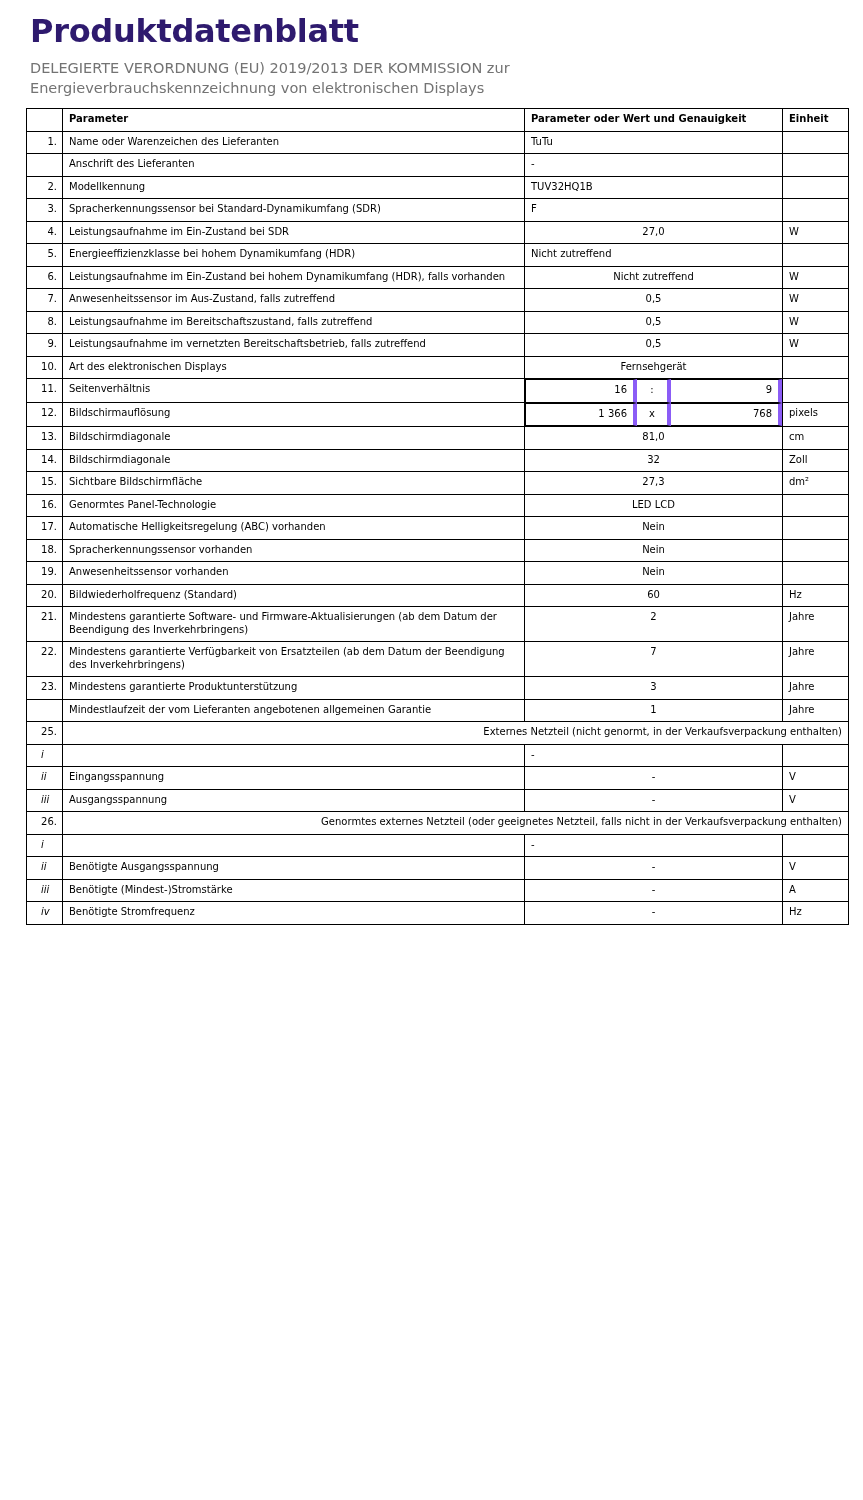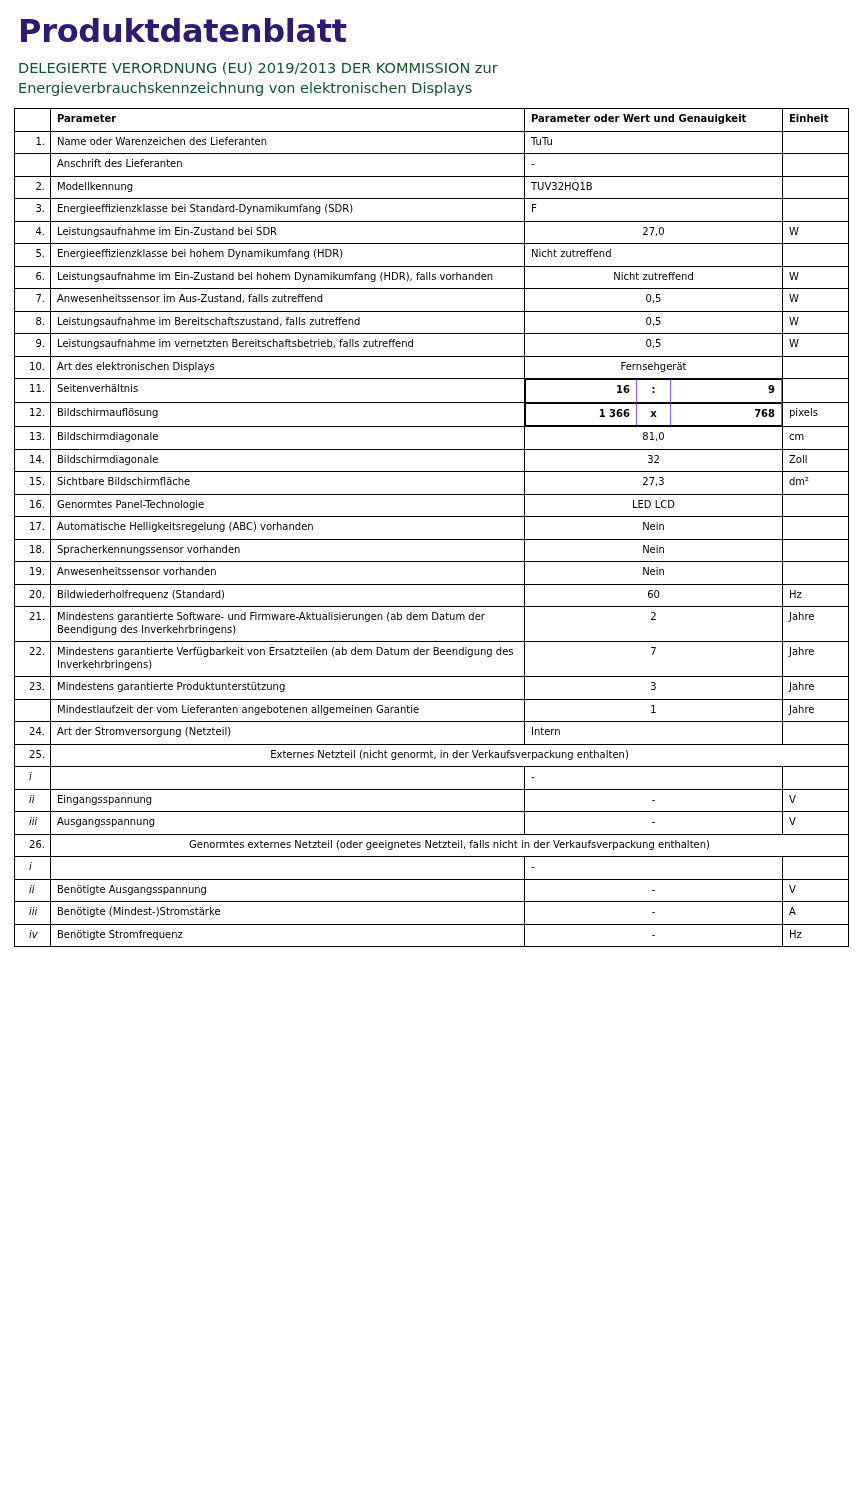--- a/index.html
+++ b/index.html
@@ -9,35 +9,35 @@
   }
   body {
     width: 863px;
     min-height: 1500px;
     font-family: "DejaVu Sans", "Liberation Sans", sans-serif;
     color: #000000;
   }
   .page {
     width: 863px;
     box-sizing: border-box;
-    padding: 10px 14px 8px 14px;
+    padding: 10px 14px 8px 26px;
   }
   .doc-title {
     font-size: 32px;
     font-weight: bold;
     color: #2e1a6e;
     letter-spacing: -0.3px;
     margin: 4px 0 10px 4px;
     line-height: 1.1;
   }
   .intro {
     font-size: 14.5px;
     line-height: 1.35;
     margin: 0 0 10px 4px;
-    color: #14532d;
+    color: #737373;
   }
   table.spec {
     width: 100%;
     border-collapse: collapse;
     table-layout: fixed;
     font-size: 10px;
   }
   table.spec td {
     border: 1px solid #000;
     padding: 4px 6px 5px 6px;
@@ -60,34 +60,33 @@
   .sub-label { padding-left: 6px !important; }
   .ratio-cell {
     padding: 0 !important;
     border: none !important;
   }
   .ratio-wrap {
     display: flex;
     width: 100%;
   }
   .ratio-wrap > div {
-    border-right: 1px solid #8b5cf6;
+    border-right: 4px solid #8b5cf6;
     border-bottom: 1px solid #000;
     border-top: 1px solid #000;
     padding: 4px 6px 5px 6px;
     box-sizing: border-box;
-    font-weight: bold;
   }
   .ratio-wrap > div:first-child {
     border-left: 1px solid #000;
   }
   .r-a { flex: 1 1 0; text-align: right; }
   .r-sep { width: 34px; text-align: center; }
   .r-b { flex: 1 1 0; text-align: right; }
-  .wide-span { text-align: center; }
+  .wide-span { text-align: right; }
 </style>
 </head>
 <body>
 
 <div class="page">
 
   <h1 class="doc-title">Produktdatenblatt</h1>
 
   <div class="intro">
     <div>DELEGIERTE VERORDNUNG (EU) 2019/2013 DER KOMMISSION zur</div>
@@ -121,21 +120,21 @@
           <td></td>
         </tr>
         <tr>
           <td class="c-num">2.</td>
           <td>Modellkennung</td>
           <td class="val-left">TUV32HQ1B</td>
           <td></td>
         </tr>
         <tr>
           <td class="c-num">3.</td>
-          <td>Energieeffizienzklasse bei Standard-Dynamikumfang (SDR)</td>
+          <td>Spracherkennungssensor bei Standard-Dynamikumfang (SDR)</td>
           <td class="val-left">F</td>
           <td></td>
         </tr>
         <tr>
           <td class="c-num">4.</td>
           <td>Leistungsaufnahme im Ein-Zustand bei SDR</td>
           <td class="val-right">27,0</td>
           <td>W</td>
         </tr>
         <tr>
@@ -264,26 +263,20 @@
           <td class="val-right">3</td>
           <td>Jahre</td>
         </tr>
         <tr>
           <td class="c-num"></td>
           <td>Mindestlaufzeit der vom Lieferanten angebotenen allgemeinen Garantie</td>
           <td class="val-right">1</td>
           <td>Jahre</td>
         </tr>
         <tr>
-          <td class="c-num">24.</td>
-          <td>Art der Stromversorgung (Netzteil)</td>
-          <td class="val-left">Intern</td>
-          <td></td>
-        </tr>
-        <tr>
           <td class="c-num">25.</td>
           <td colspan="3" class="wide-span">Externes Netzteil (nicht genormt, in der Verkaufsverpackung enthalten)</td>
         </tr>
         <tr>
           <td class="c-num" style="font-style: italic; text-align: left; padding-left: 14px;">i</td>
           <td class="sub-label"></td>
           <td class="val-left">-</td>
           <td></td>
         </tr>
         <tr>

